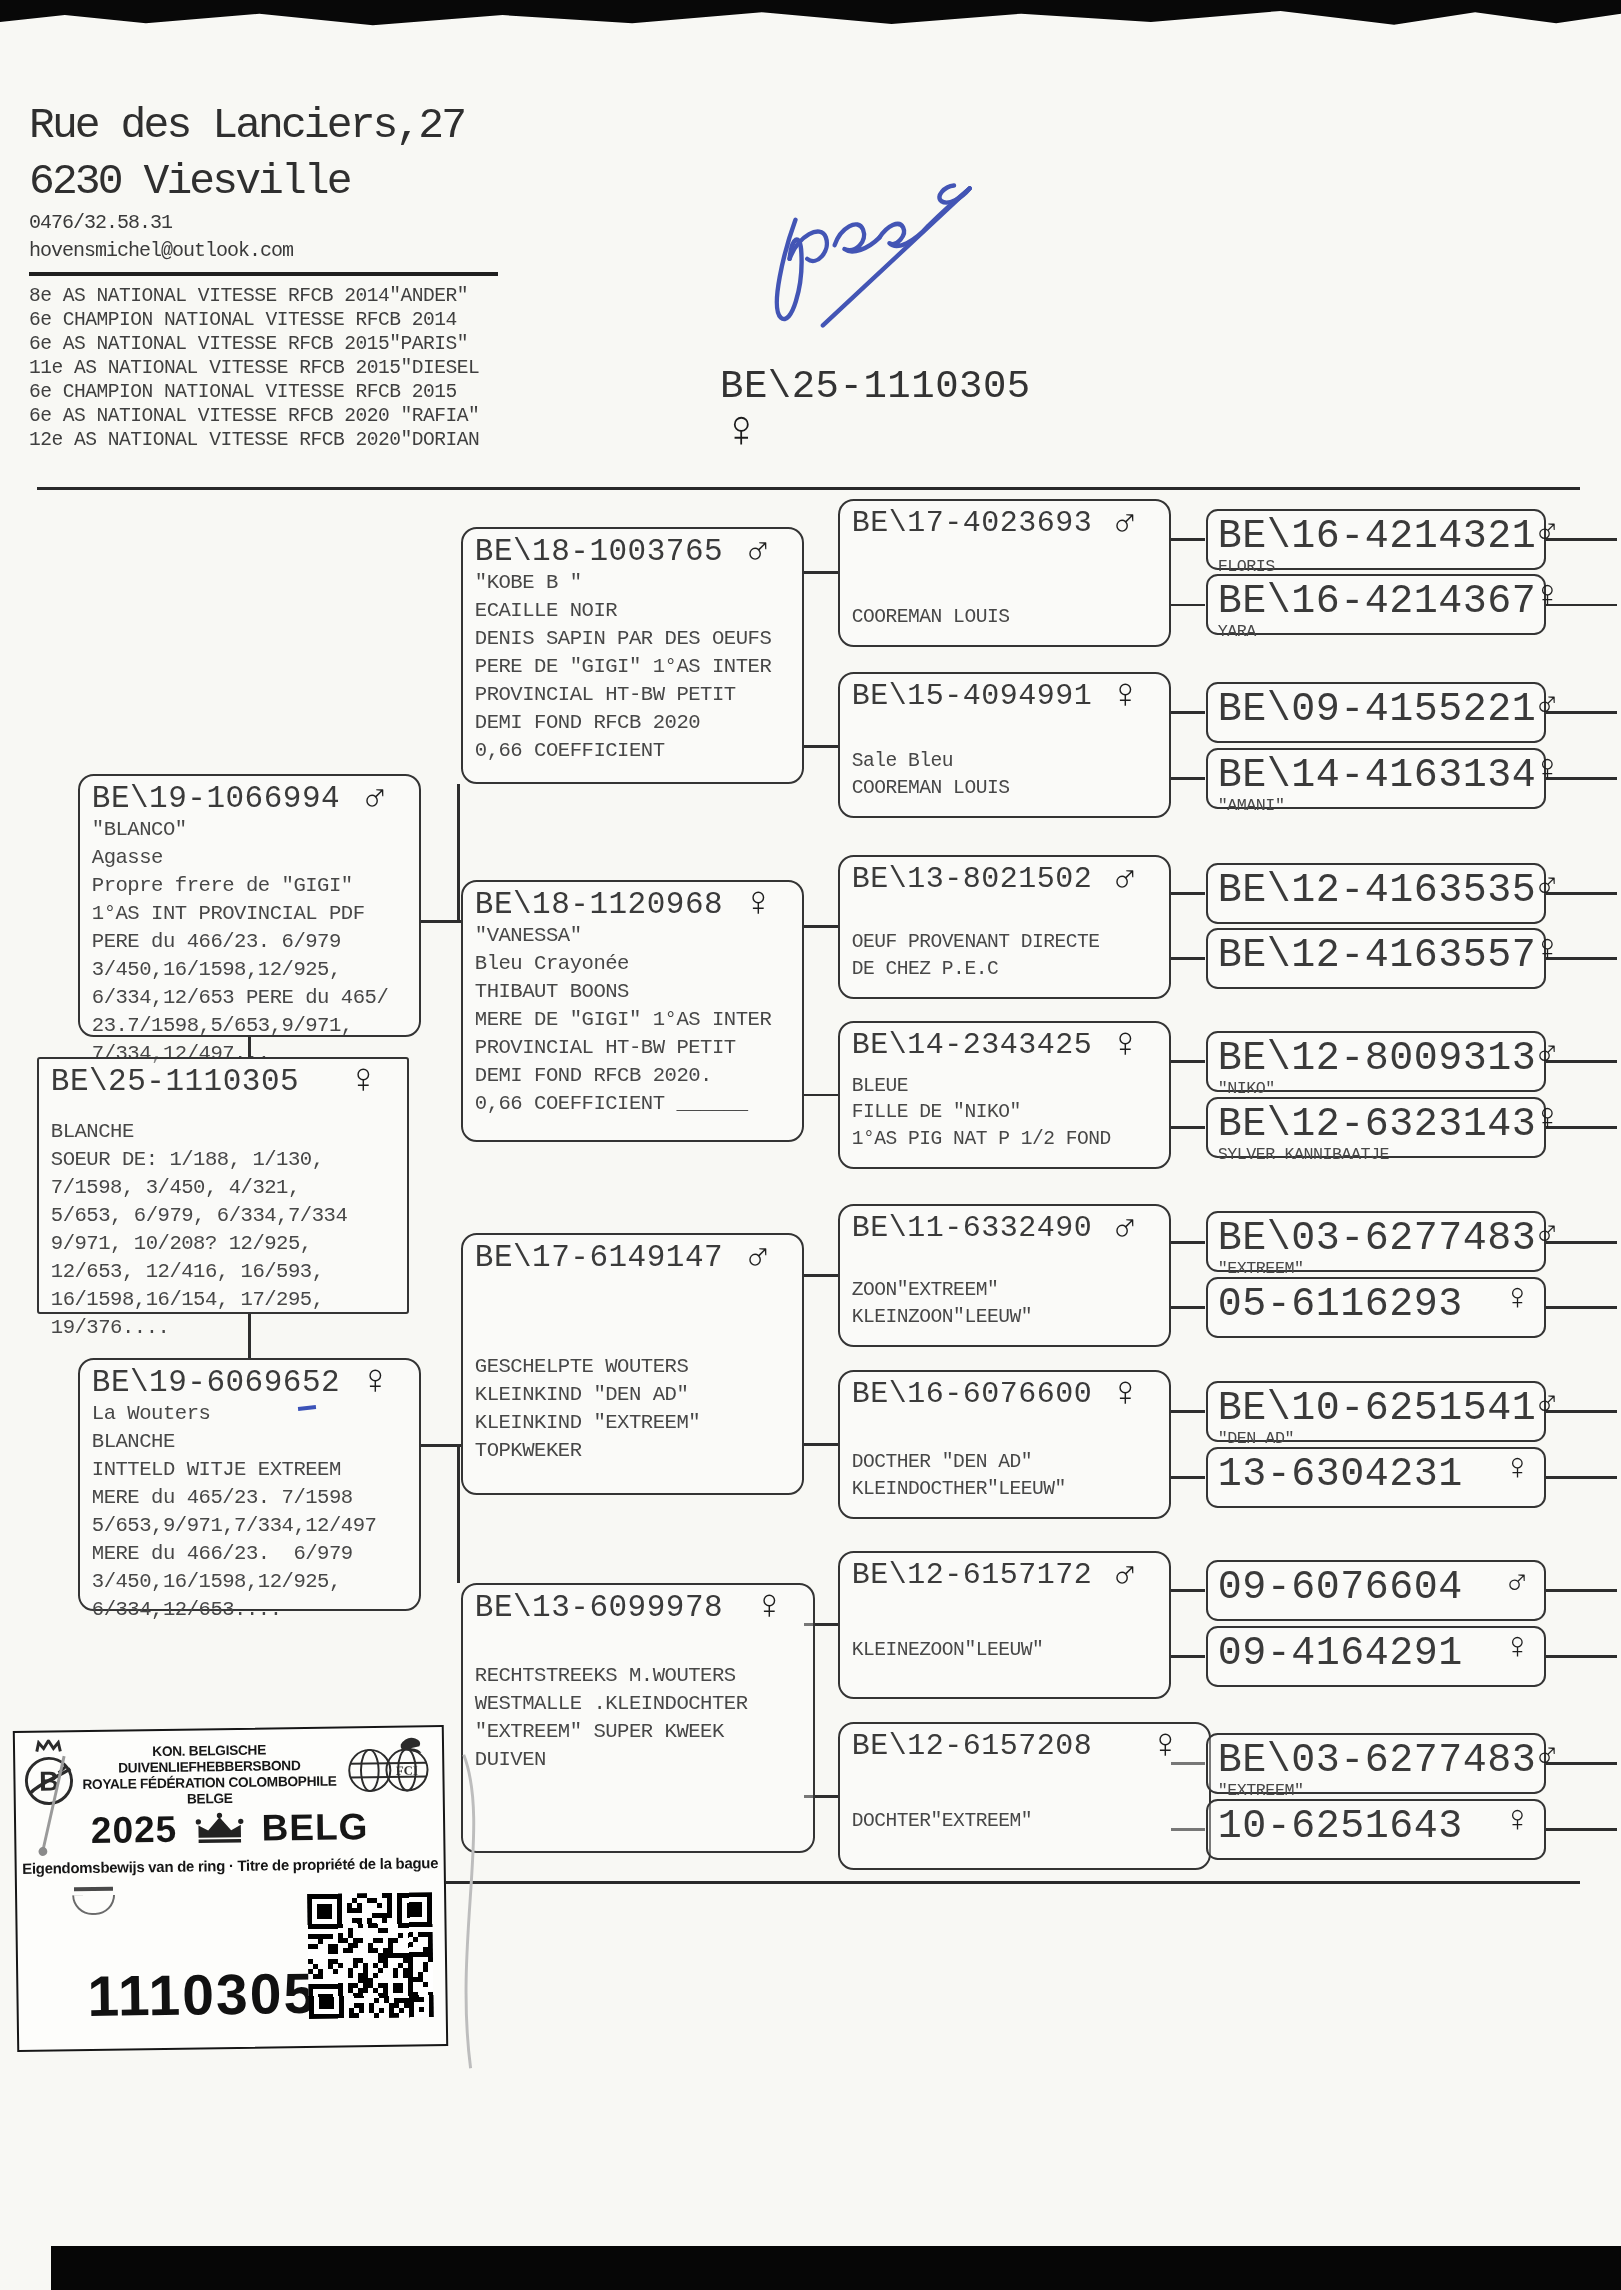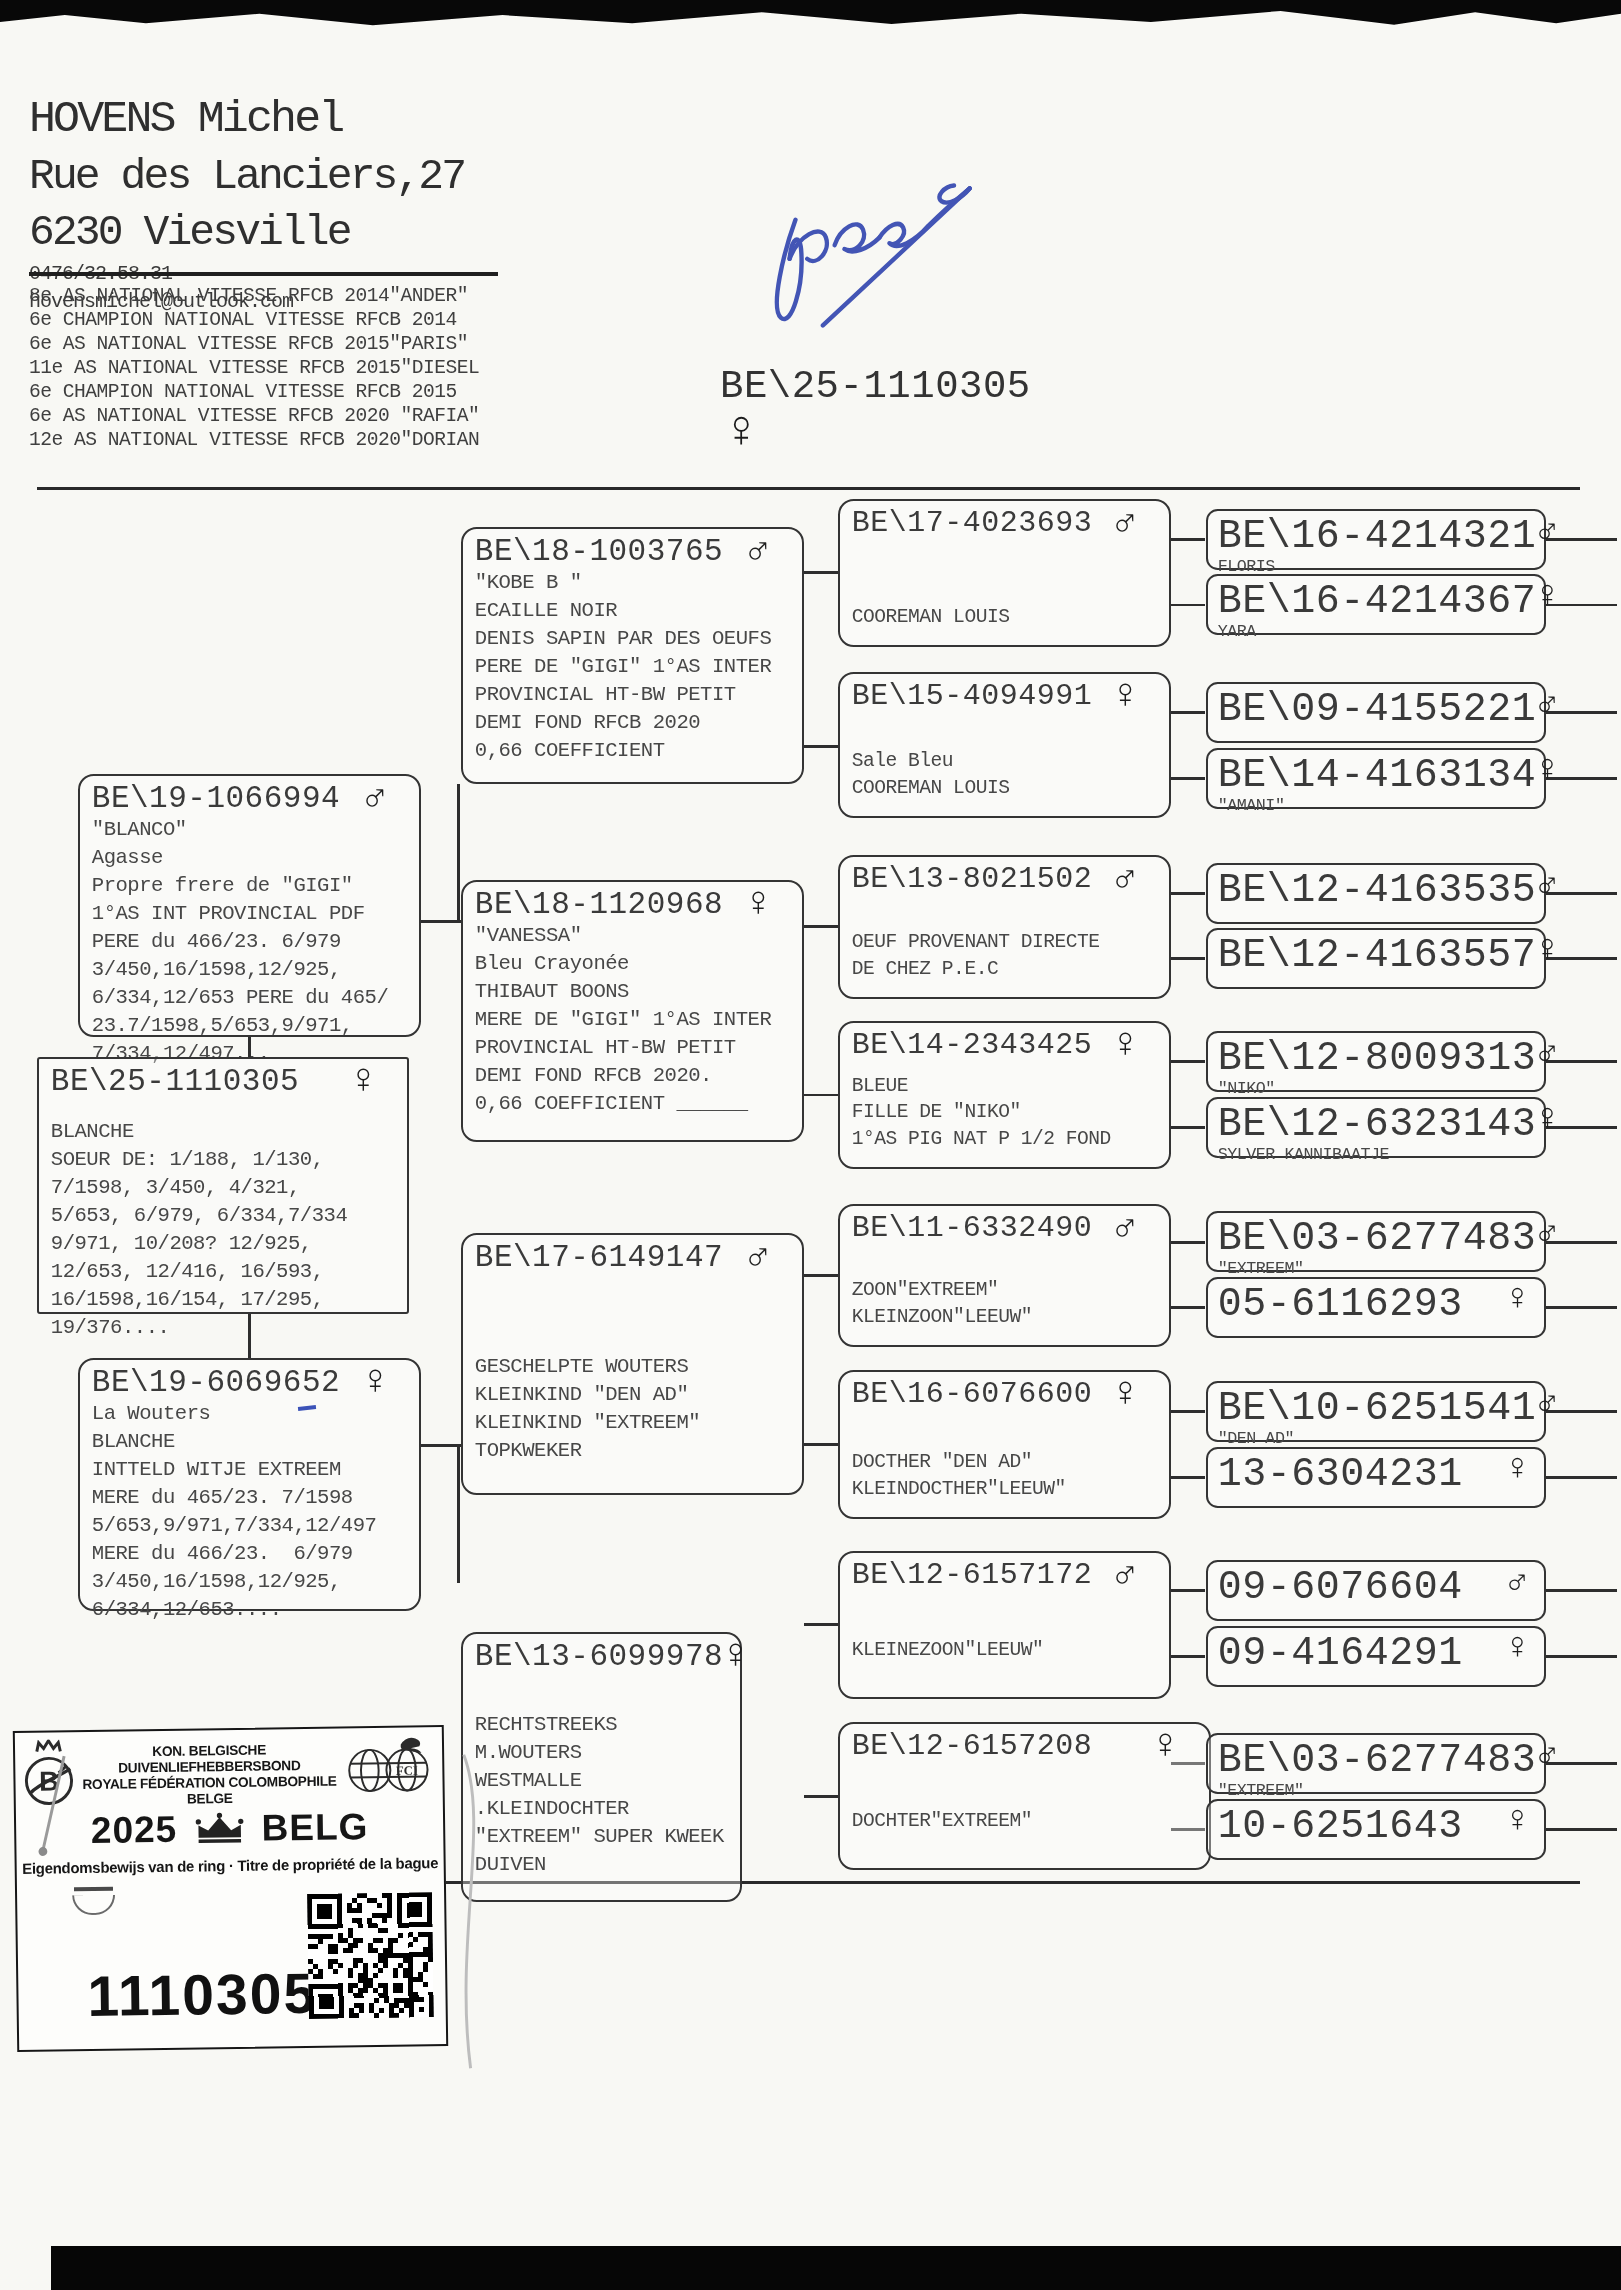--- a/index.html
+++ b/index.html
@@ -55,21 +55,20 @@
   .pen-mark{position:absolute;left:446px;top:1745px;}
 </style>
 </head>
 <body>
 
 <div class="page">
 
   <div class="torn-top"></div>
 
   <div class="owner">
-    <div class="owner-name">HOVENS Michel</div>
     <div class="owner-addr">Rue des Lanciers,27</div>
     <div class="owner-addr">6230 Viesville</div>
     <div class="owner-sm">0476/32.58.31</div>
     <div class="owner-sm">hovensmichel@outlook.com</div>
   </div>
   <div class="head-underline"></div>
 
   <div class="achievements">
     <div>8e AS NATIONAL VITESSE RFCB 2014"ANDER"</div>
     <div>6e CHAMPION NATIONAL VITESSE RFCB 2014</div>
@@ -223,21 +222,21 @@
   <div class="pbox" style="left:461px;top:1233px;width:343px;height:262px">
     <div class="ring-row">
         <span class="ring">BE\17-6149147</span>
         <span class="sex">♂</span>
       </div>
     <div class="details" style="margin-top:auto;margin-bottom:23.5px">GESCHELPTE WOUTERS
 KLEINKIND "DEN AD"
 KLEINKIND "EXTREEM"
 TOPKWEKER</div>
   </div>
-  <div class="pbox" style="left:461px;top:1632px;width:281px;height:270px">
+  <div class="pbox" style="left:461px;top:1583px;width:354px;height:270px">
     <div class="ring-row">
         <span class="ring">BE\13-6099978</span>
         <span class="sex">♀</span>
       </div>
     <div class="details" style="margin-top:37px">RECHTSTREEKS M.WOUTERS
 WESTMALLE .KLEINDOCHTER
 "EXTREEM" SUPER KWEEK
 DUIVEN</div>
   </div>
 

